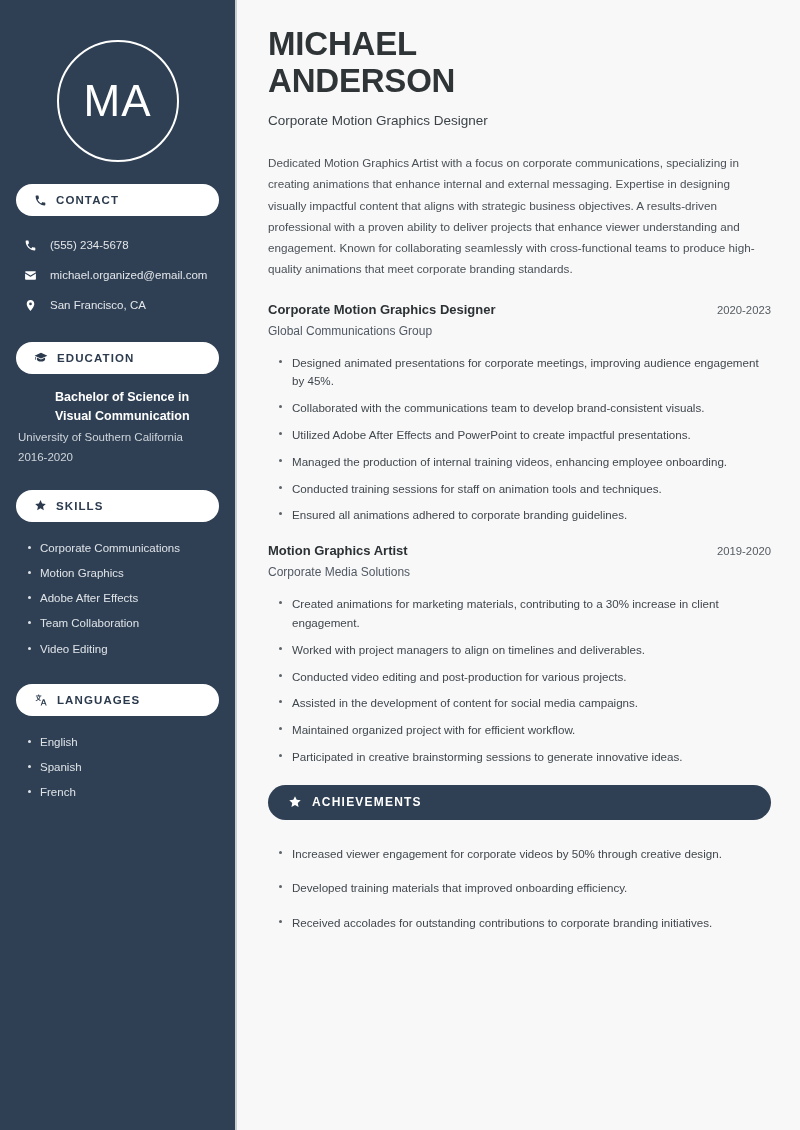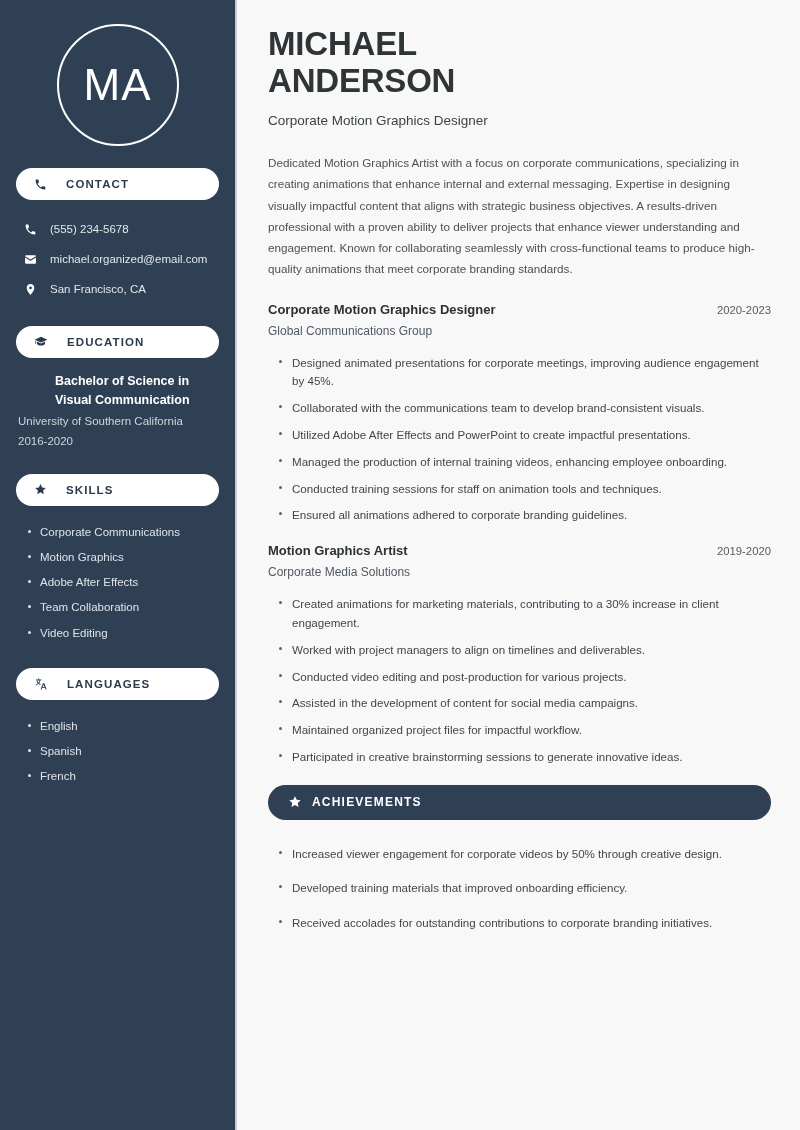--- a/index.html
+++ b/index.html
@@ -21,21 +21,21 @@
     overflow: hidden;
   }
 
   
   .sidebar {
     width: 237px;
     min-width: 237px;
     height: 1130px;
     background: #2f4054;
     border-right: 2px solid #c9ccd1;
-    padding: 0 16px;
+    padding: 16px 16px;
     position: relative;
   }
 
   .avatar-wrap {
     display: flex;
     justify-content: center;
     padding-top: 24px;
     padding-bottom: 22px;
   }
   .avatar {
@@ -52,21 +52,21 @@
     letter-spacing: 1px;
   }
 
   
   .pill-light {
     background: #ffffff;
     border-radius: 40px;
     height: 32px;
     display: flex;
     align-items: center;
-    gap: 19px;
+    gap: 9px;
     padding: 0 18px;
     margin-bottom: 14px;
   }
   .pill-light .pill-label {
     color: #2b3a4d;
     font-size: 11.5px;
     font-weight: bold;
     letter-spacing: 1.1px;
   }
   .pill-light svg { fill: #2b3a4d; display: block; }
@@ -351,21 +351,21 @@
         <div class="job-head">
           <span class="job-role">Motion Graphics Artist</span>
           <span class="job-dates">2019-2020</span>
         </div>
         <div class="job-company">Corporate Media Solutions</div>
         <ul class="main-list">
           <li>Created animations for marketing materials, contributing to a 30% increase in client engagement.</li>
           <li>Worked with project managers to align on timelines and deliverables.</li>
           <li>Conducted video editing and post-production for various projects.</li>
           <li>Assisted in the development of content for social media campaigns.</li>
-          <li>Maintained organized project files for impactful workflow.</li>
+          <li>Maintained organized project with for efficient workflow.</li>
           <li>Participated in creative brainstorming sessions to generate innovative ideas.</li>
         </ul>
       </div>
     </section>
 
     <section class="achievements">
       <div class="pill-dark">
         <span>
           <svg width="14" height="14" viewBox="0 0 24 24">
               <path d="M12 2l2.9 6.3 6.9.8-5.1 4.7 1.4 6.8L12 17.2 5.9 20.6l1.4-6.8L2.2 9.1l6.9-.8L12 2z"></path>

